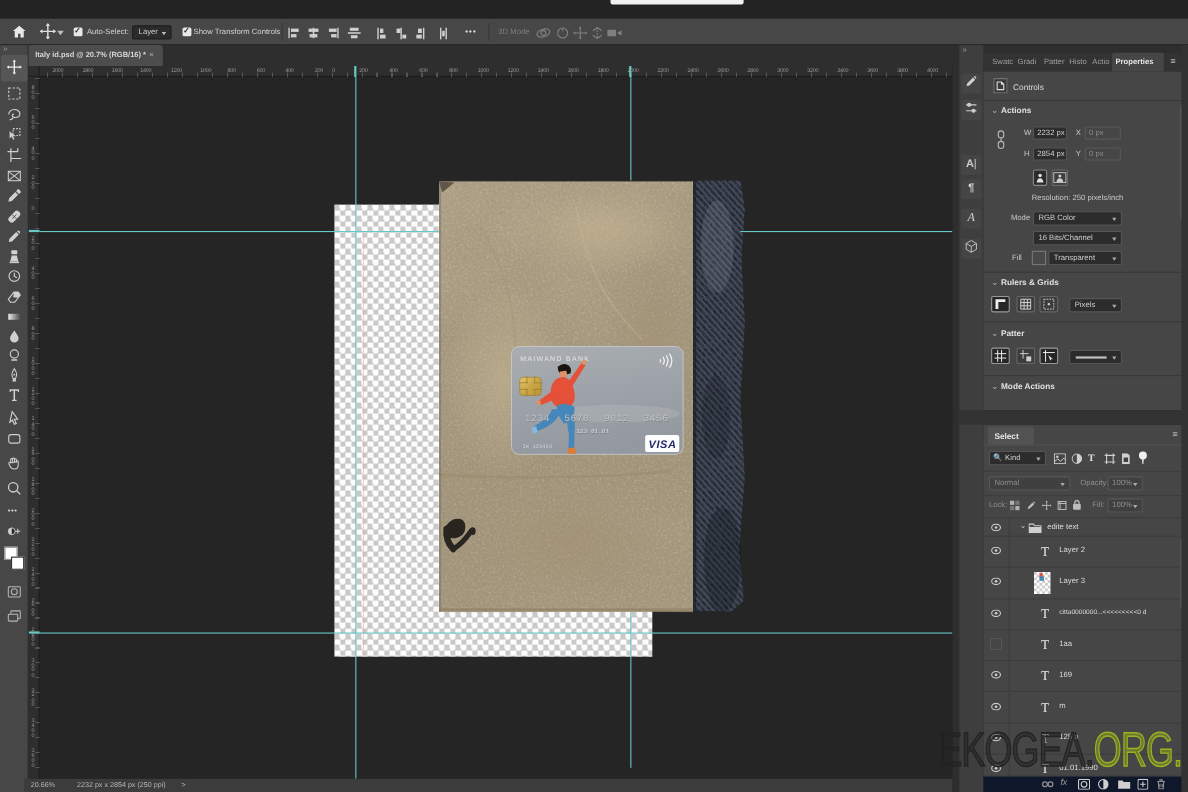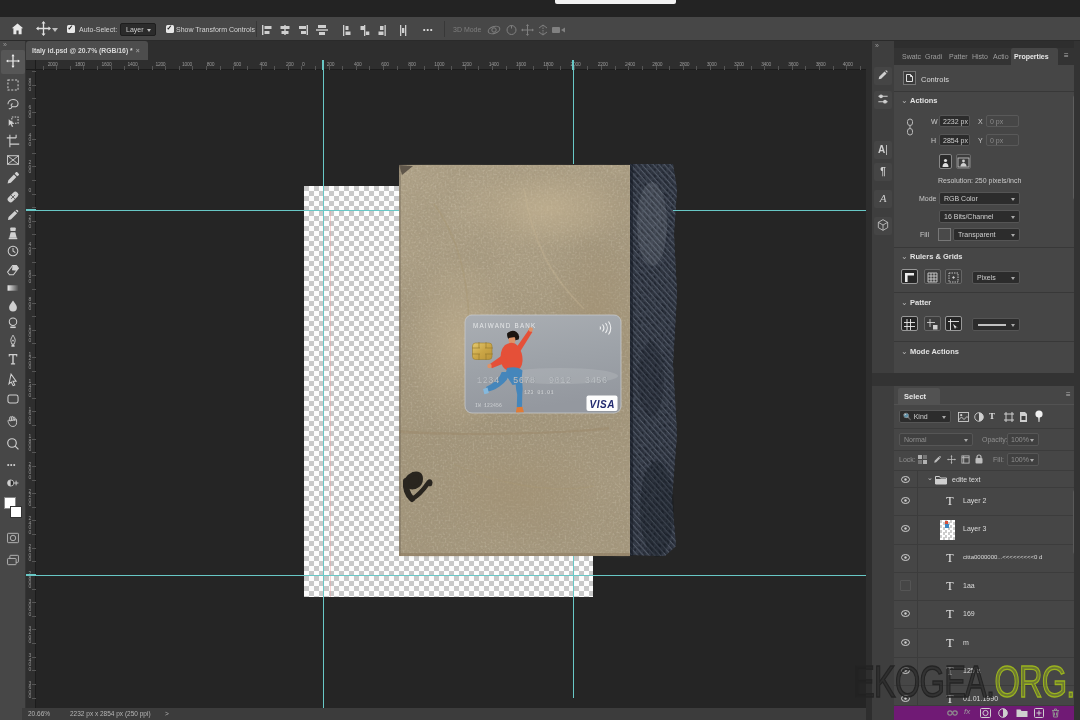--- a/index.html
+++ b/index.html
@@ -733,21 +733,21 @@
           <span class="lsep"></span>
           <svg class="leye" width="9" height="7" viewBox="0 0 9 7">
             <ellipse cx="4.5" cy="3.5" rx="4" ry="3" fill="none" stroke="#cfcfcf" stroke-width="1"></ellipse>
             <circle cx="4.5" cy="3.5" r="1.2" fill="#cfcfcf"></circle>
           </svg>
           <span class="lthumbT">T</span>
           <span class="lname">01.01.1990</span>
         </div>
   </div>
   <div class="abs" style="left:0px;top:319px;width:186px;height:1px;background:#3c3c3c"></div>
-  <div class="abs" style="left:0;top:320px;width:186px;height:14px;background:#701a75">
+  <div class="abs" style="left:0;top:320px;width:186px;height:14px;background:#0f172a">
   <svg style="position:absolute;left:53px;top:4px" width="11" height="6" viewBox="0 0 11 6" stroke="#8f8f8f" fill="none" stroke-width="1.2">
           <circle cx="3" cy="3" r="2.2"></circle>
           <circle cx="8" cy="3" r="2.2"></circle>
         </svg>
   <span style="position:absolute;left:70px;top:1px;color:#9e9e9e;font-size:8px;font-style:italic">fx</span>
   <svg style="position:absolute;left:86px;top:2px" width="11" height="10" viewBox="0 0 11 10" stroke="#cfcfcf" fill="none" stroke-width="1">
           <rect x="0.5" y="0.5" width="10" height="9" rx="1"></rect>
           <circle cx="5.5" cy="5" r="2.6"></circle>
         </svg>
   <svg style="position:absolute;left:104px;top:2px" width="10" height="10" viewBox="0 0 10 10">

